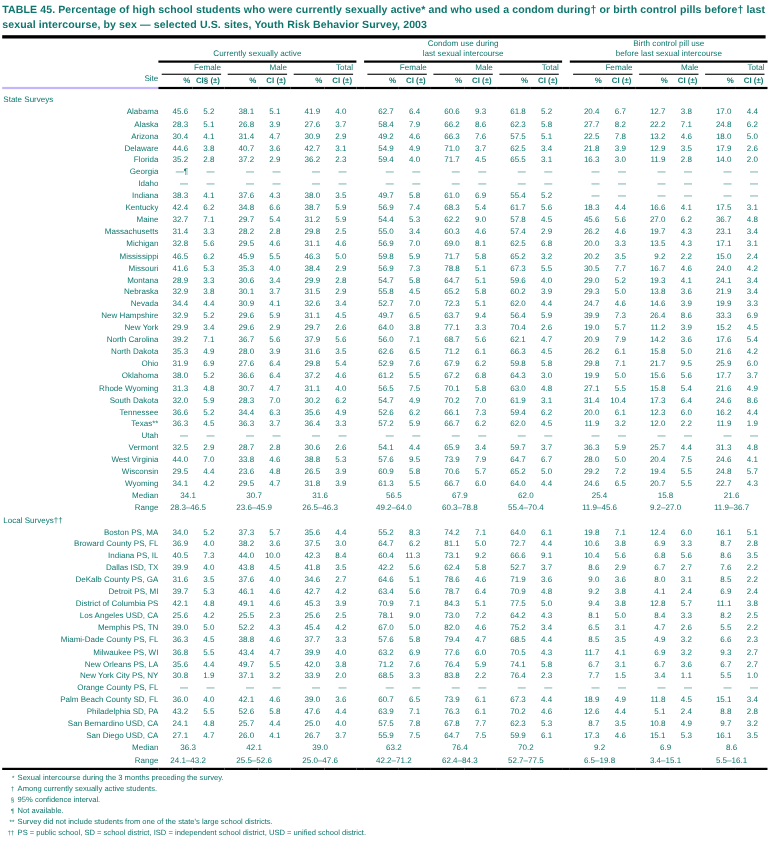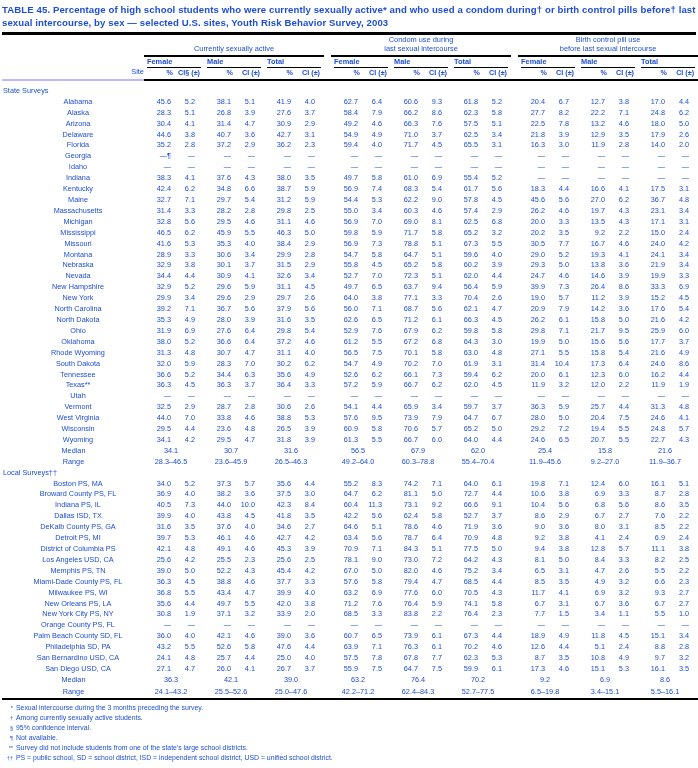--- a/index.html
+++ b/index.html
@@ -1,18 +1,18 @@
 <!DOCTYPE html>
 <html><head>
 <meta charset="utf-8">
 <style>
   html,body{margin:0;padding:0;background:#fff;}
   .page{
     width:698px;height:768px;box-sizing:border-box;
-    background:#fff;color:#1d4ed8;
+    background:#fff;color:#0f766e;
     font-family:"Liberation Sans","DejaVu Sans",sans-serif;
     padding:3px 2px 0 2px;overflow:hidden;
   }
   .title{
     font-size:9.6px;font-weight:bold;line-height:1.32;
     letter-spacing:.1px;
     border-bottom:3px solid #000;padding:1px 0 3px 0;
   }
   table.tbl{
     width:696px;border-collapse:collapse;table-layout:fixed;
@@ -22,35 +22,35 @@
   col.c-pct{width:31px;}
   col.c-ci{width:29px;}
   col.c-sp{width:7px;}
   th,td{padding:0;font-weight:normal;vertical-align:bottom;}
   thead th{line-height:1.15;}
   .grp-label{
     font-weight:normal;text-align:center;font-size:7.4px;
     border-bottom:2px solid #000;padding:1px 2px 1px 2px;line-height:1.2;
   }
   .sex-label{
-    font-weight:bold;text-align:left;font-size:7.4px;
+    font-weight:normal;text-align:right;font-size:7.4px;
     border-bottom:1.4px solid #000;margin:1px 3px 0 3px;padding-bottom:0;
   }
   .site-head{
     text-align:right;vertical-align:bottom;font-size:7.4px;
     border-bottom:2px solid #c4b5fd;padding:0 0 2px 1px;
   }
   th.pct-h,th.ci-h{
     text-align:right;font-size:7.2px;font-weight:bold;
     border-bottom:2px solid #000;padding:1px 2px 2px 0;
   }
   th.ci-h{padding-right:4px;margin-top:23px;}
   th.sp-h{border-bottom:2px solid #000;}
   tbody td{height:10.9px;line-height:10.9px;white-space:nowrap;}
-  td.site{text-align:center;padding-left:10px;overflow:hidden;}
+  td.site{text-align:right;padding-left:10px;overflow:hidden;}
   td.site.flush{padding-left:1px;margin-left:17px;}
   td.sec-head{padding-left:1px;}
   td.num{text-align:right;padding-right:4px;}
   td.num.ci{padding-right:9px;}
   td.agg{text-align:center;padding-right:6px;}
   tr.first-body td{padding-top:3px;height:13px;}
   tr.last-row td{border-bottom:2.6px solid #000;height:12px;}
   .footnotes{padding:3px 0 0 2px;font-size:6.9px;line-height:1.42;}
   .fline{white-space:nowrap;}
   .fsym{

